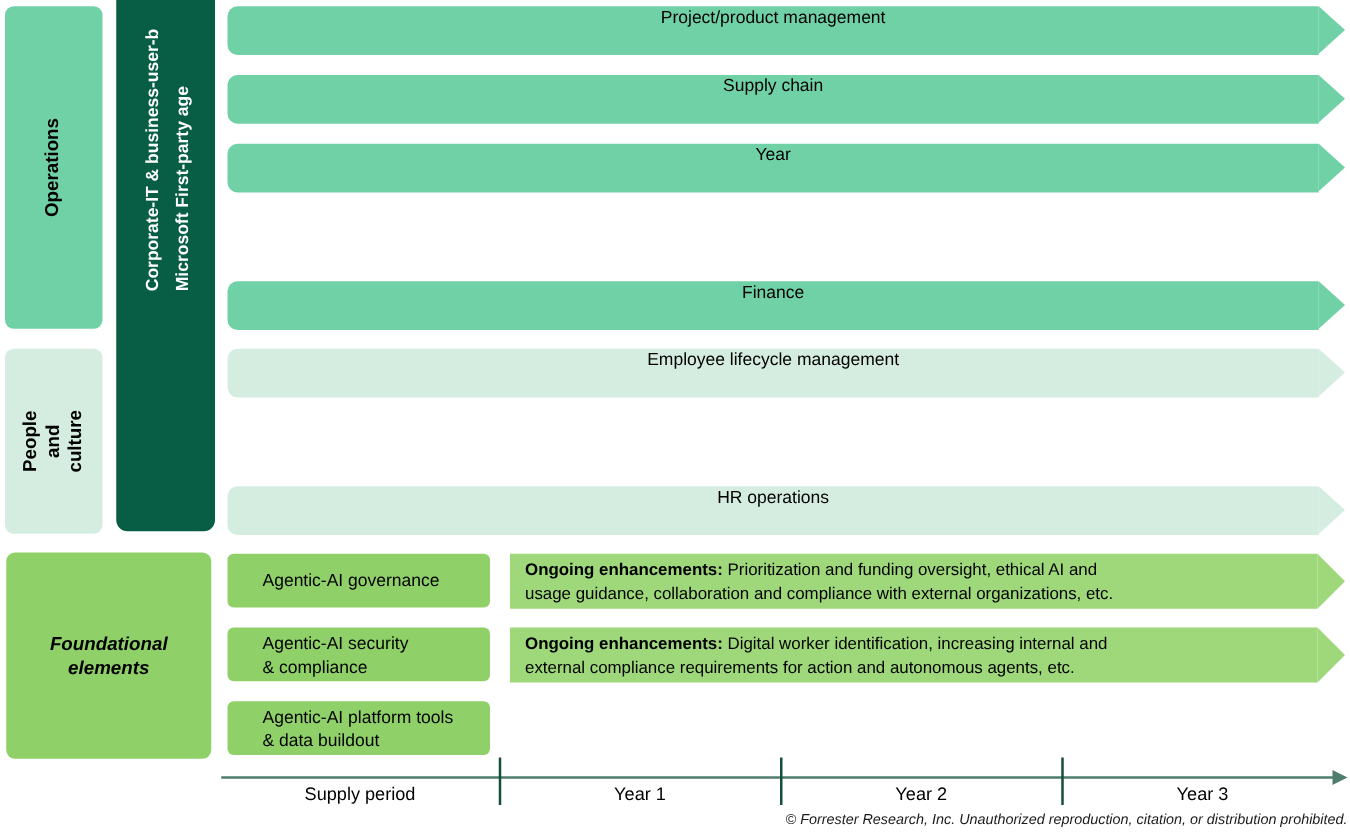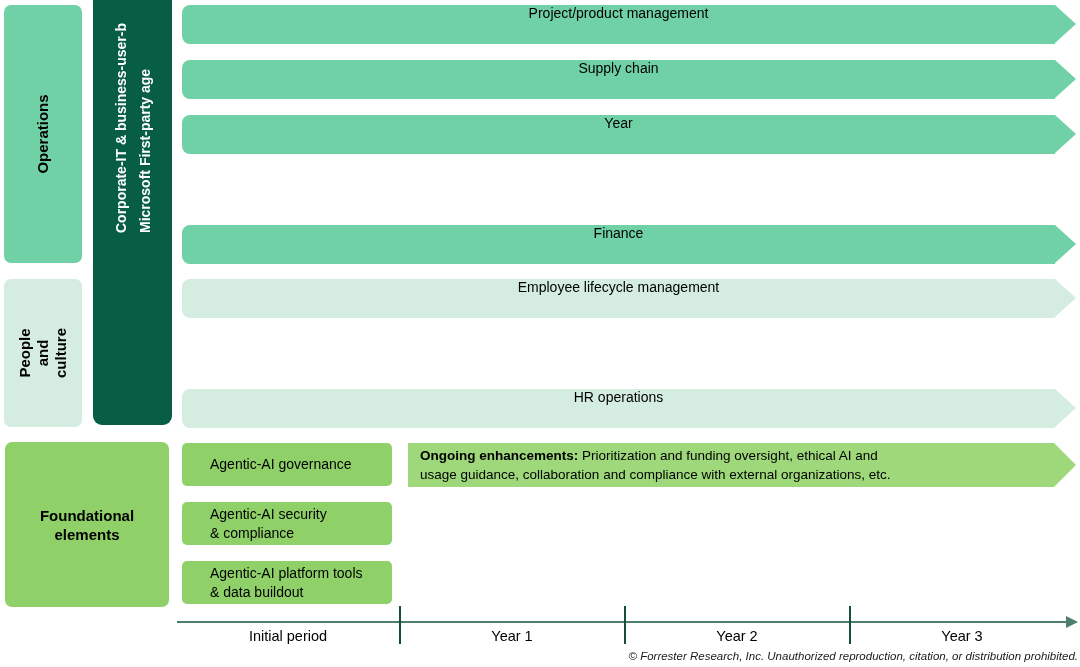--- a/index.html
+++ b/index.html
@@ -5,21 +5,21 @@
   html,body{margin:0;padding:0;background:#fff;}
   #figure{
     position:relative;width:1080px;height:667px;background:#fff;overflow:hidden;
     font-family:"Liberation Sans", sans-serif;color:#000;
   }
   
   .side-box{position:absolute;border-radius:7px;display:flex;align-items:center;justify-content:center;}
   .side-box .rot{transform:rotate(-90deg);white-space:pre-line;text-align:center;font-weight:bold;font-size:15px;line-height:18px;}
   #box-operations{left:4px;top:5px;width:78px;height:258px;background:var(--medium_green);}
   #box-people{left:4px;top:279px;width:78px;height:148px;background:var(--pale_green);}
-  #box-foundational{left:5px;top:442px;width:164px;height:165px;background:var(--lime_green);}
+  #box-foundational{left:5px;top:442px;width:164px;height:165px;background:var(--lime_green);font-style:italic;}
   #box-foundational .flat{white-space:pre-line;text-align:center;font-weight:bold;font-size:15px;line-height:19px;}
 
   
   #banner{position:absolute;left:93px;top:0;width:79px;height:425px;background:var(--dark_green);
     border-radius:0 0 9px 9px;overflow:hidden;}
   #banner .vtext{position:absolute;left:-90px;top:79px;width:260px;height:48px;
     transform:rotate(-90deg);color:var(--banner_text);font-weight:bold;font-size:14px;line-height:24px;
     white-space:pre-line;text-align:left;}
 
   
@@ -113,28 +113,35 @@
   <div class="farrow" style="top:443px">
     <div class="body">
       <p><b>Ongoing enhancements:</b><span> Prioritization and funding oversight, ethical AI and
 usage guidance, collaboration and compliance with external organizations, etc.</span></p>
     </div>
     <div class="tip"></div>
   </div>
 
   <div class="fbox" style="top:502px">Agentic-AI security
 &amp; compliance</div>
+  <div class="farrow" style="top:502px">
+    <div class="body">
+      <p><b>Ongoing enhancements:</b><span> Digital worker identification, increasing internal and
+external compliance requirements for action and autonomous agents, etc.</span></p>
+    </div>
+    <div class="tip"></div>
+  </div>
 
   <div class="fbox" style="top:561px">Agentic-AI platform tools
 &amp; data buildout</div>
 
   <div id="axis-line"></div>
   <div id="axis-arrowhead"></div>
   <div class="tick" style="left:399px"></div>
   <div class="tick" style="left:624px"></div>
   <div class="tick" style="left:849px"></div>
-  <div class="axis-label" style="left:188px">Initial period</div>
+  <div class="axis-label" style="left:188px">Supply period</div>
   <div class="axis-label" style="left:412px">Year 1</div>
   <div class="axis-label" style="left:637px">Year 2</div>
   <div class="axis-label" style="left:862px">Year 3</div>
 
   <div id="copyright">© Forrester Research, Inc. Unauthorized reproduction, citation, or distribution prohibited.</div>
 </div>
 
 </body></html>

